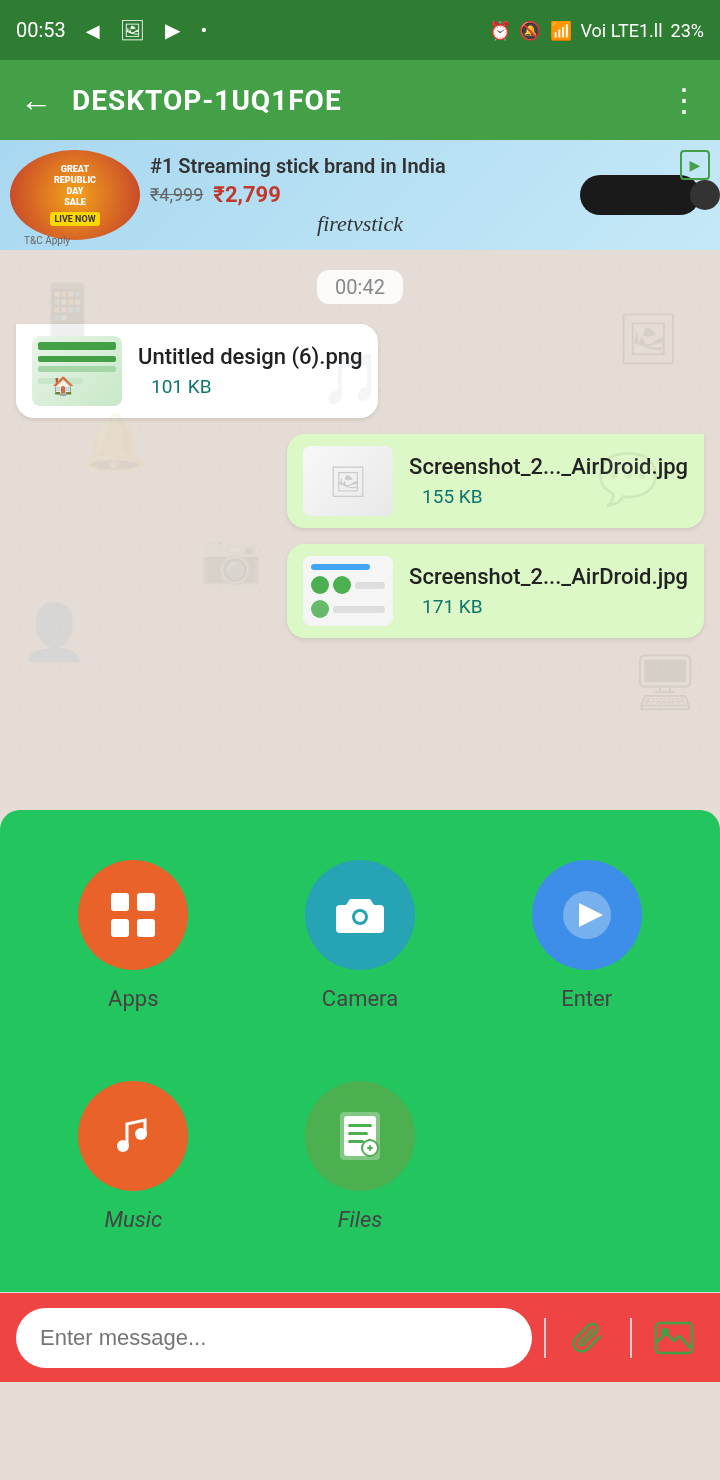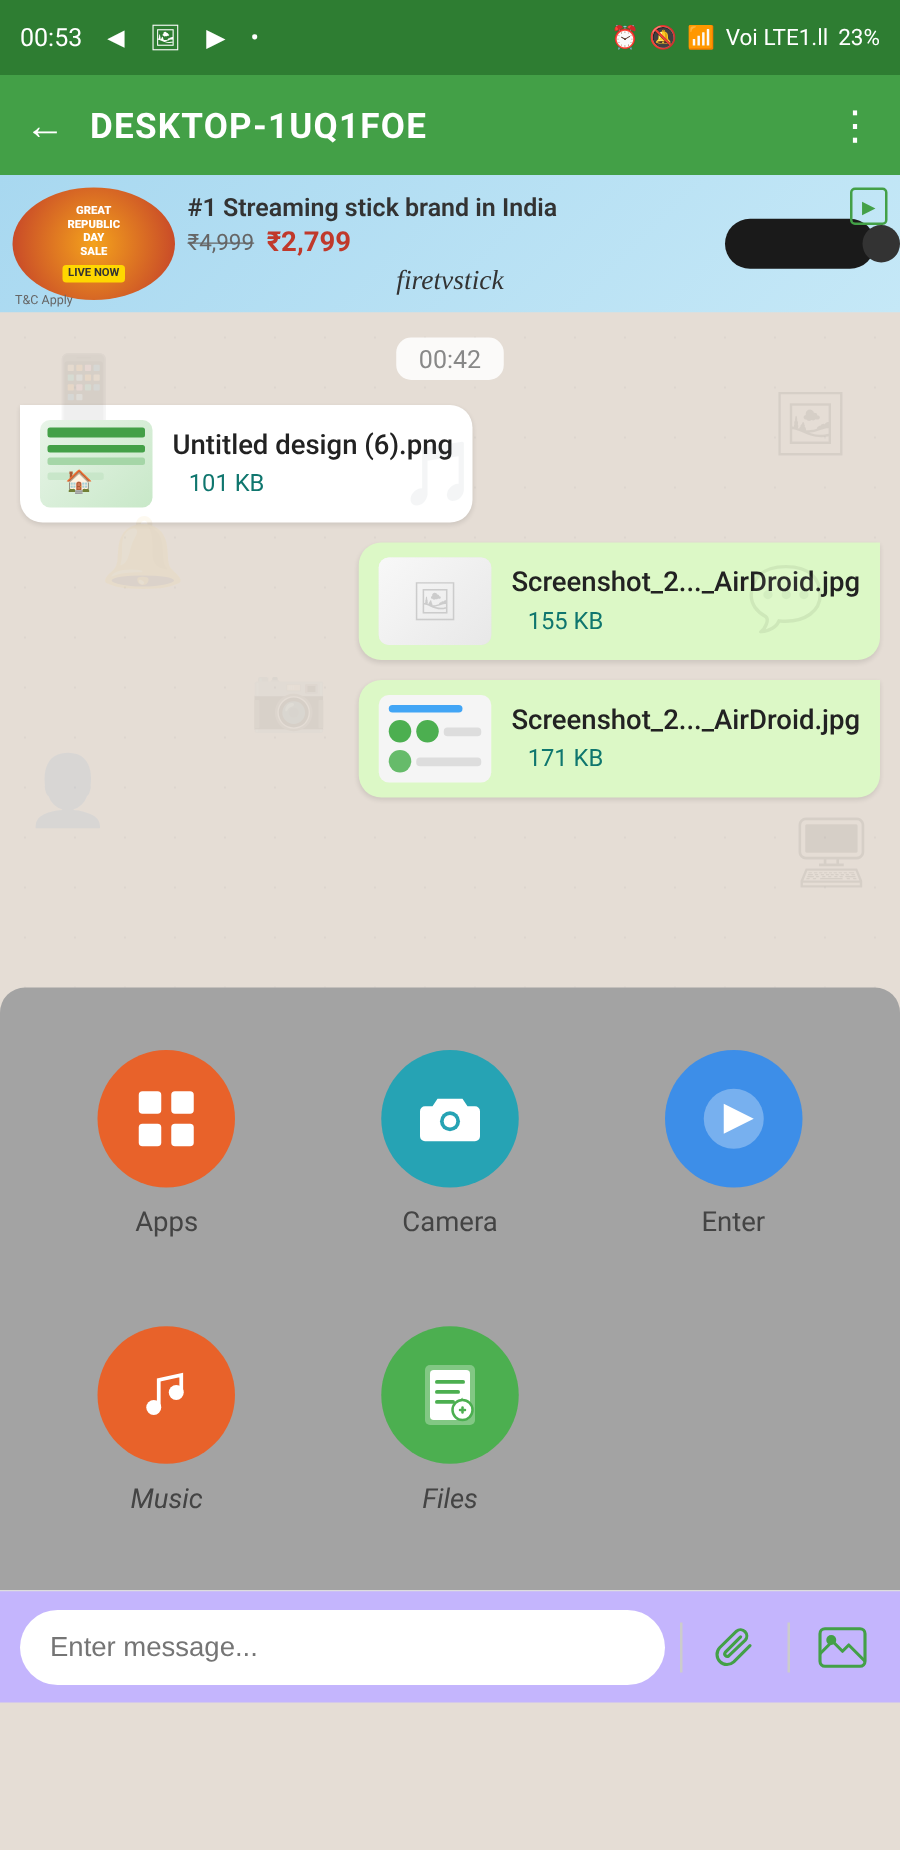--- a/index.html
+++ b/index.html
@@ -139,21 +139,21 @@
       right: -20px;
       top: 5px;
       width: 30px;
       height: 30px;
       background: #333;
       border-radius: 50%;
     }
     .ad-tc {
       position: absolute;
       bottom: 4px;
-      left: 12px;
+      left: 24px;
       font-size: 10px;
       color: #666;
     }
     .ad-icon {
       position: absolute;
       top: 10px;
       right: 10px;
       width: 30px;
       height: 30px;
       border: 2px solid #43a047;
@@ -291,24 +291,25 @@
     }
     .file-size {
       font-size: 19px;
       color: #0f766e;
       margin-left: 13px;
     }
 
     
     .bottom-sheet {
       width: 100%;
-      background: #a3a3a3;
+      background: #22c55e;
       border-radius: 20px 20px 0 0;
       padding: 30px 20px 40px;
       position: relative;
+      margin-top: 20px;
     }
 
     .share-grid {
       display: grid;
       grid-template-columns: repeat(3, 1fr);
       gap: 0;
       margin-bottom: 30px;
     }
     .share-grid-bottom {
       display: grid;
@@ -343,21 +344,21 @@
     .share-label {
       font-size: 22px;
       color: #444;
       text-align: center;
     }
 
     
     .bottom-bar {
       width: 100%;
       height: 90px;
-      background: #c4b5fd;
+      background: #ef4444;
       display: flex;
       align-items: center;
       padding: 0 16px;
       gap: 12px;
       border-top: 1px solid #ddd;
     }
     .message-input {
       flex: 1;
       height: 60px;
       background: white;

